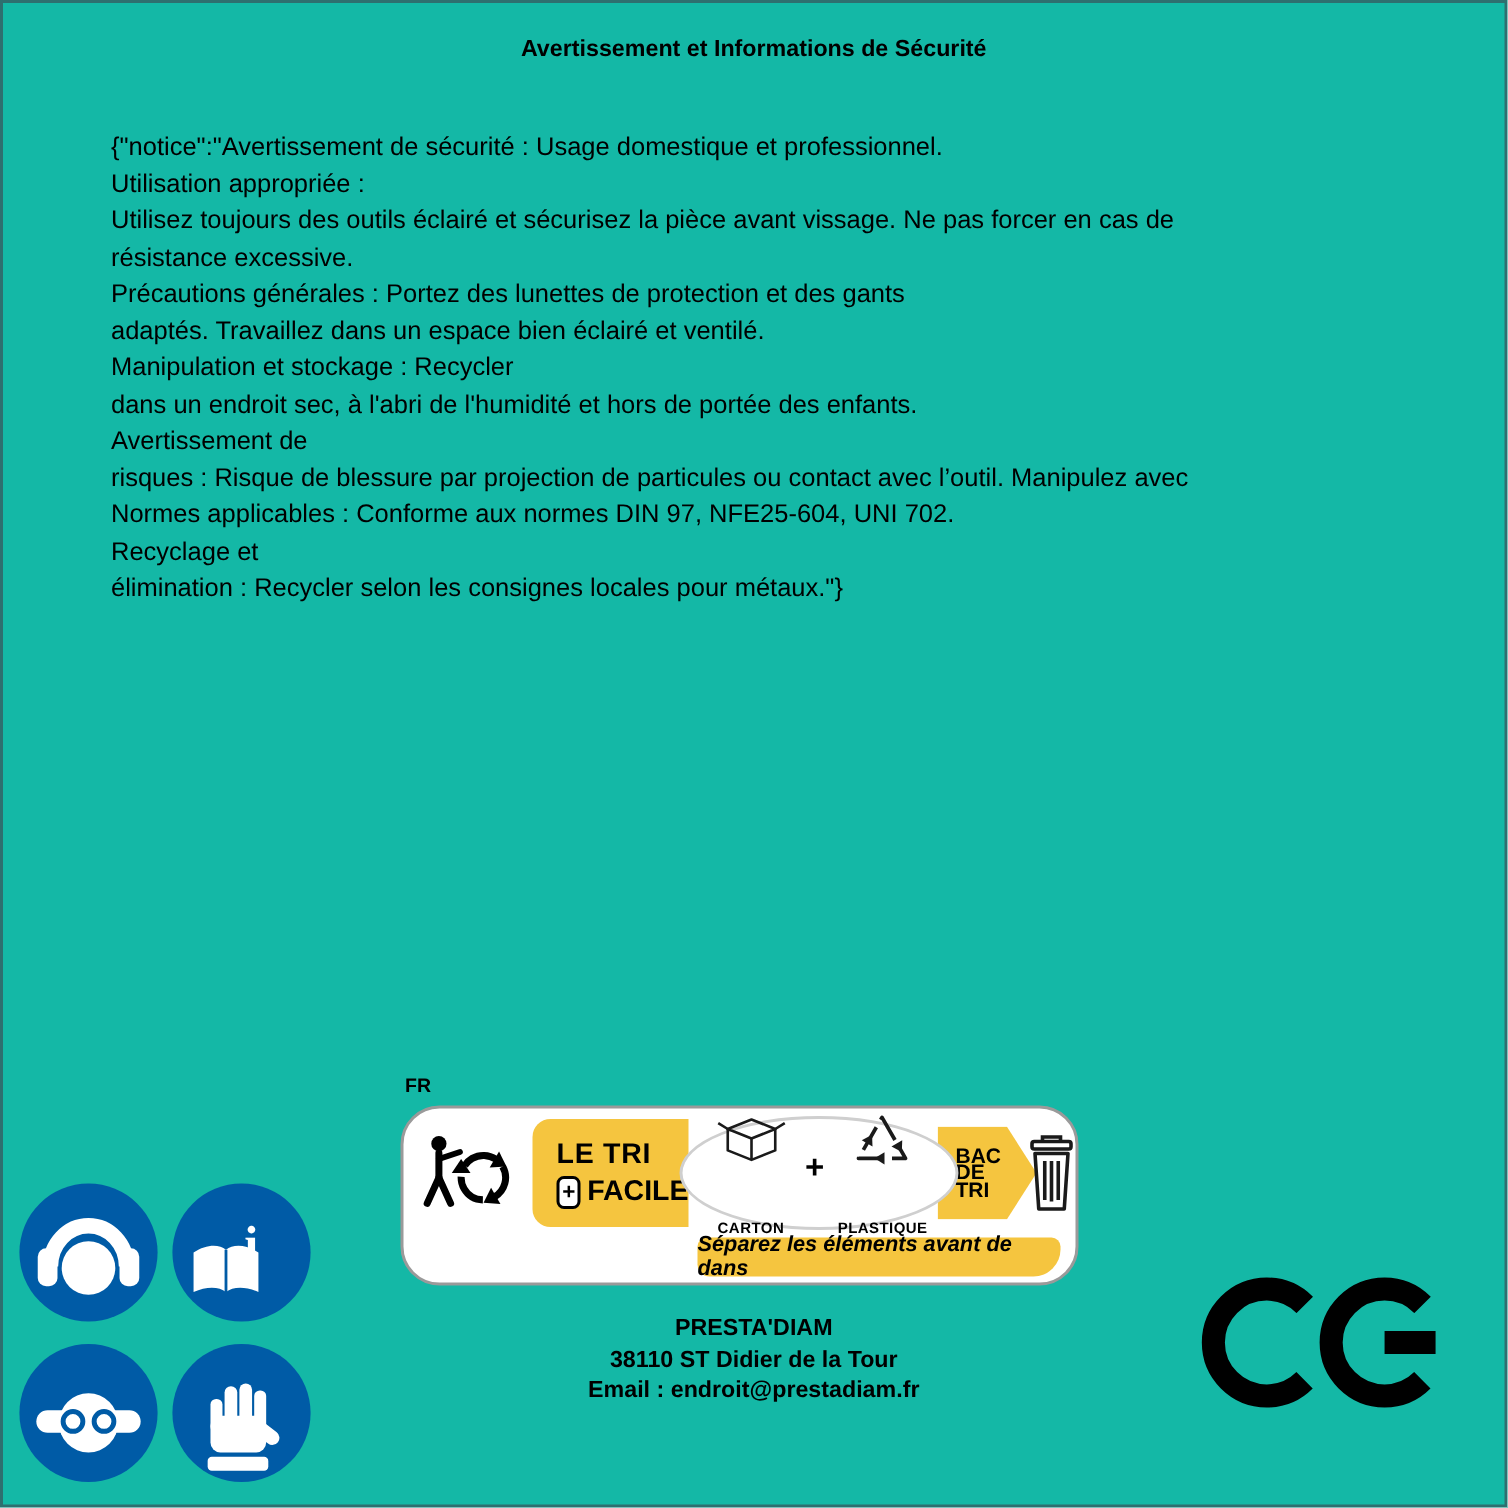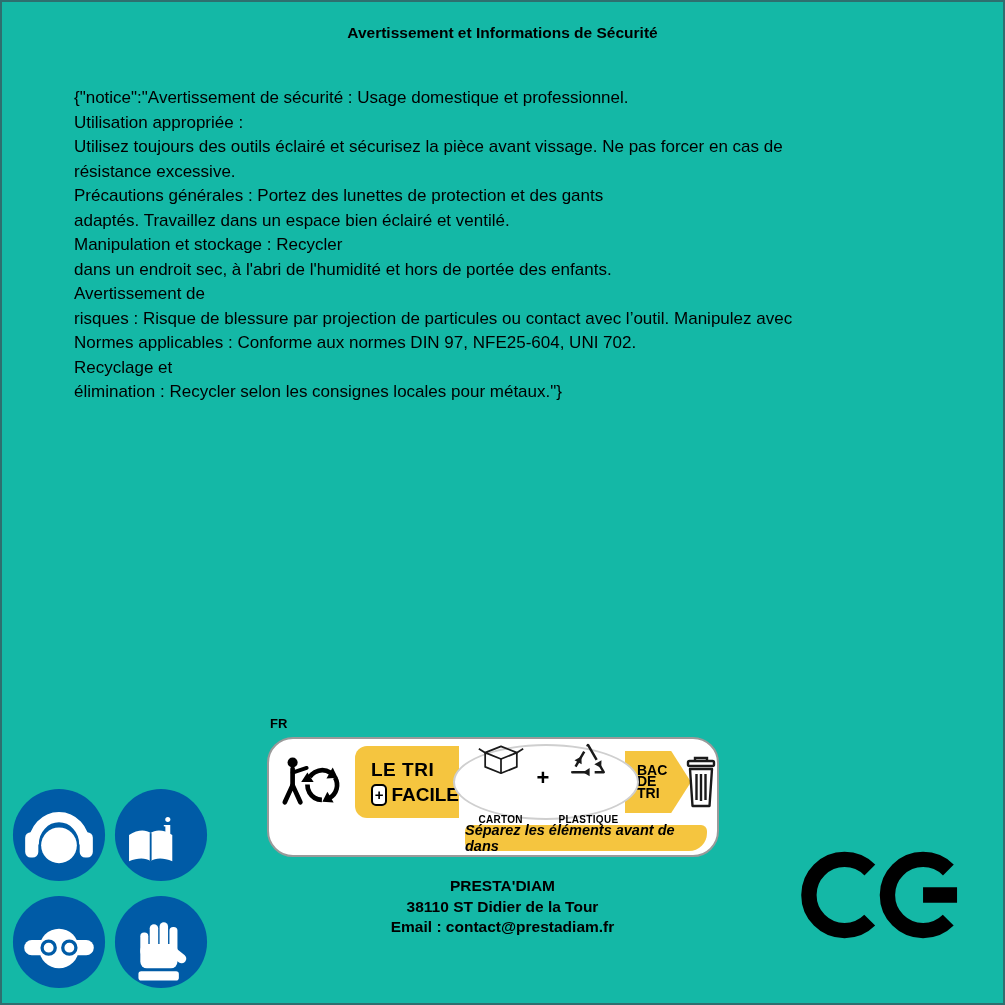--- a/index.html
+++ b/index.html
@@ -200,21 +200,21 @@
         <path d="M15.5 20 V46 M20 20 V47 M24.5 20 V46"></path>
       </svg>
     </div>
 
     <div class="tagline yellow">Séparez les éléments avant de dans</div>
   </div>
 
   <div class="responsible">
     <div>PRESTA'DIAM</div>
     <div>38110 ST Didier de la Tour</div>
-    <div>Email : contact@prestadiam.fr</div>
+    <div>Email : endroit@prestadiam.fr</div>
   </div>
 
   <svg class="ce-mark" viewBox="0 0 210 110">
     <g fill="none" stroke="#000" stroke-width="19">
       <circle cx="55" cy="55" r="44" stroke-dasharray="207.3 69.1" transform="rotate(45 55 55)"></circle>
       <circle cx="152" cy="55" r="44" stroke-dasharray="207.3 69.1" transform="rotate(45 152 55)"></circle>
       <path d="M152 55 H194"></path>
     </g>
   </svg>
 

